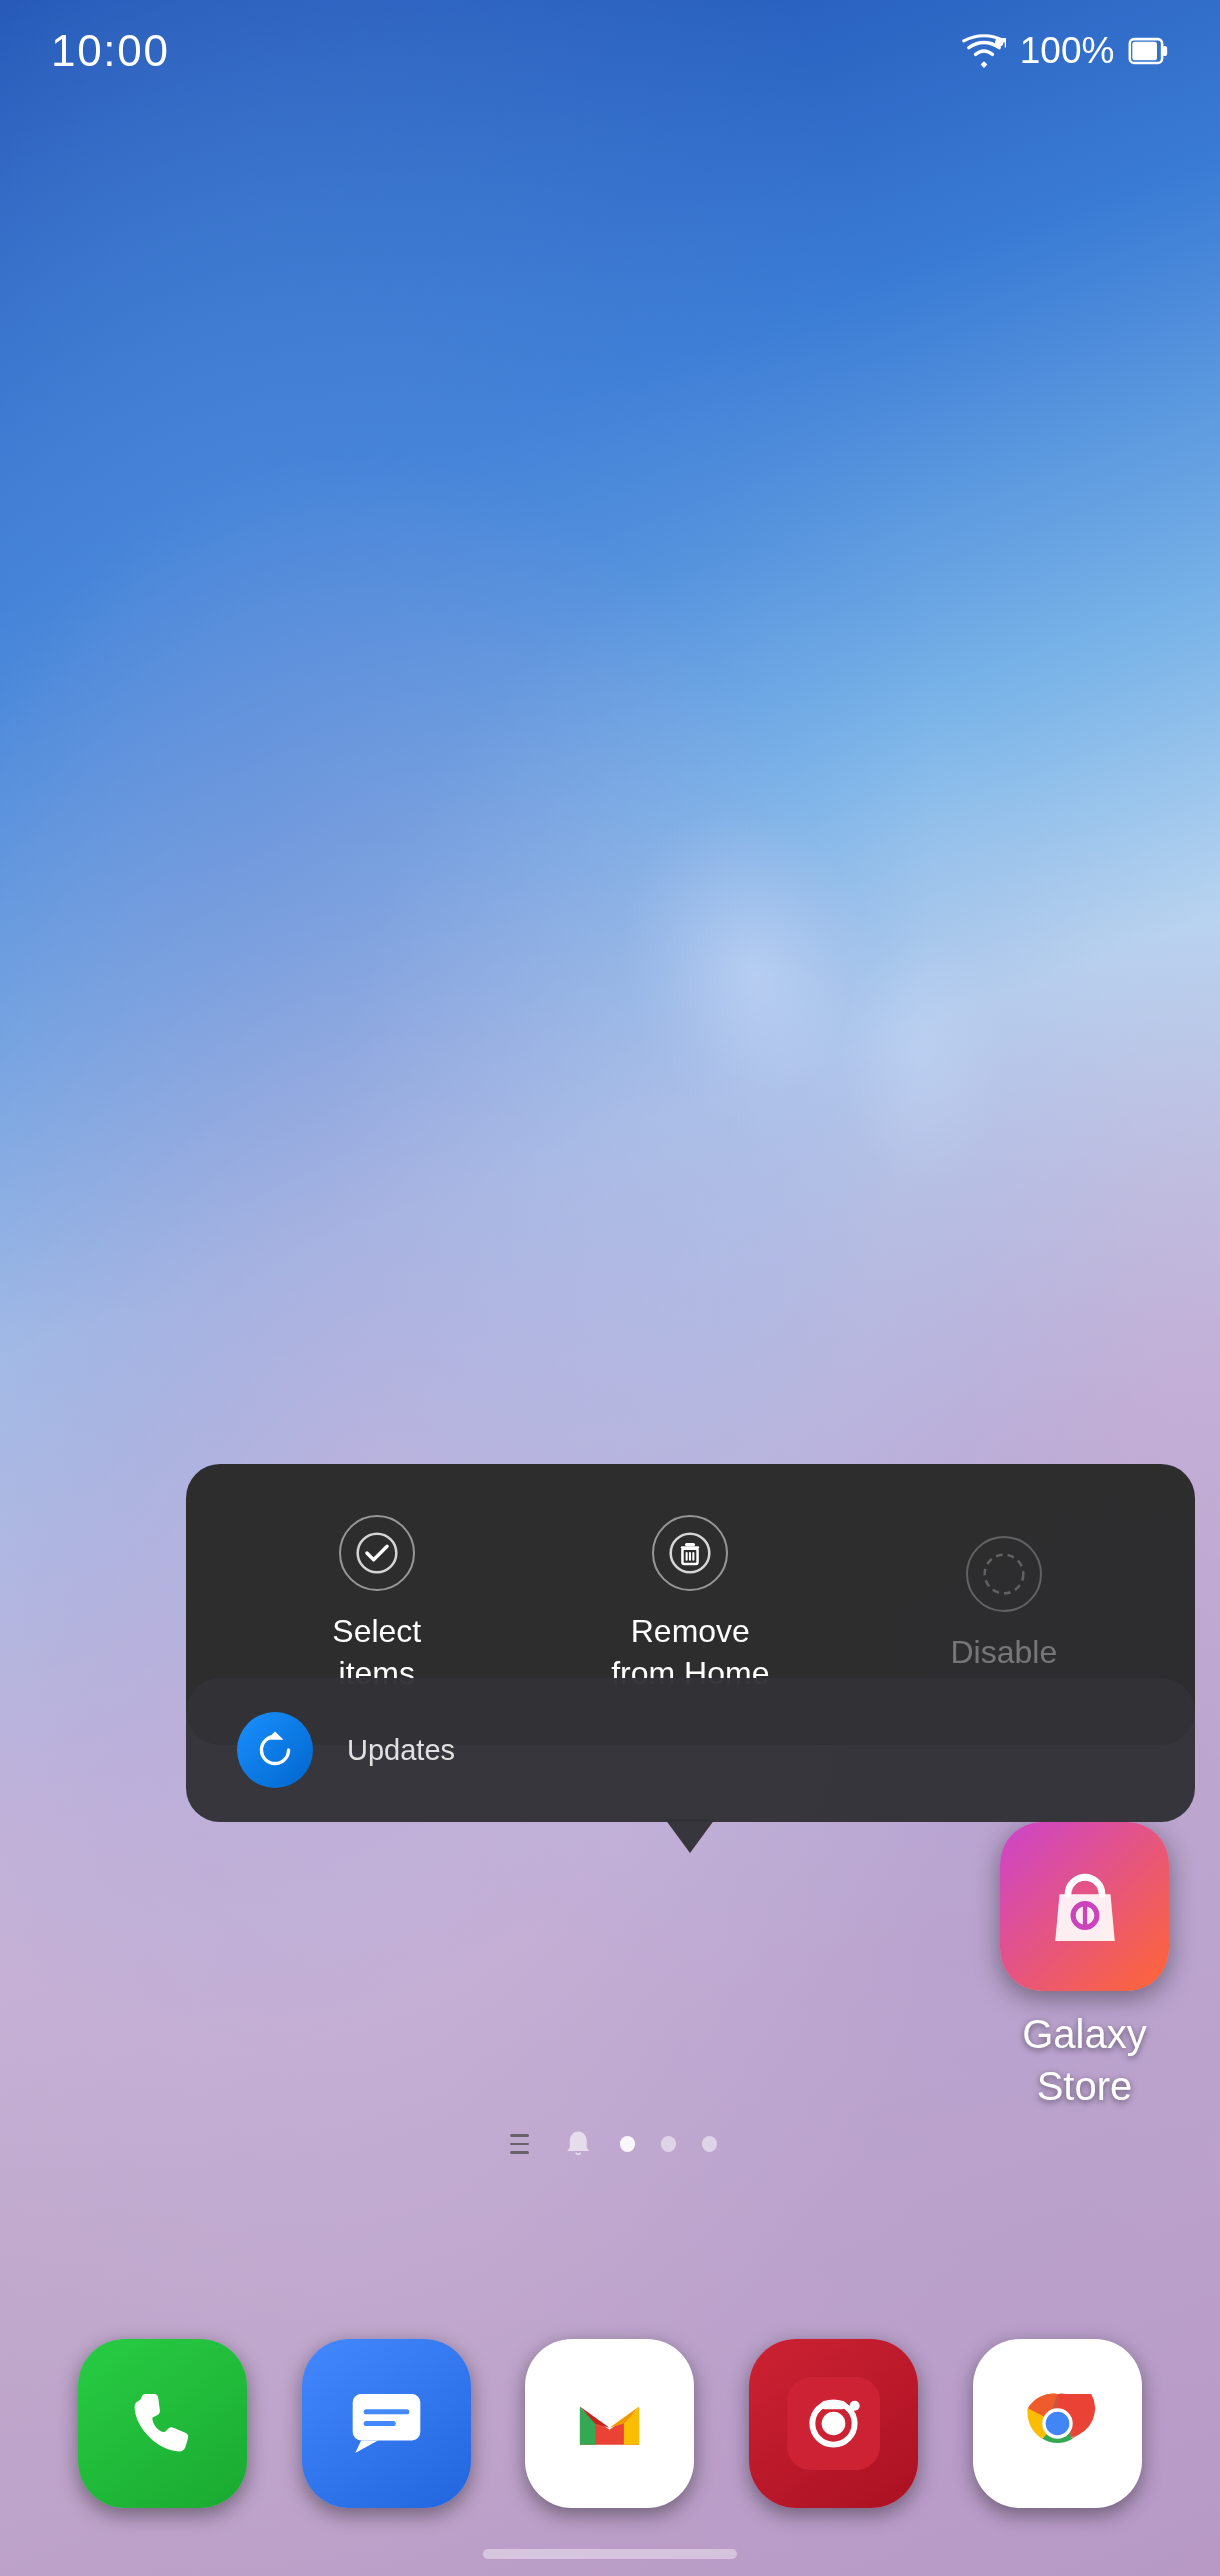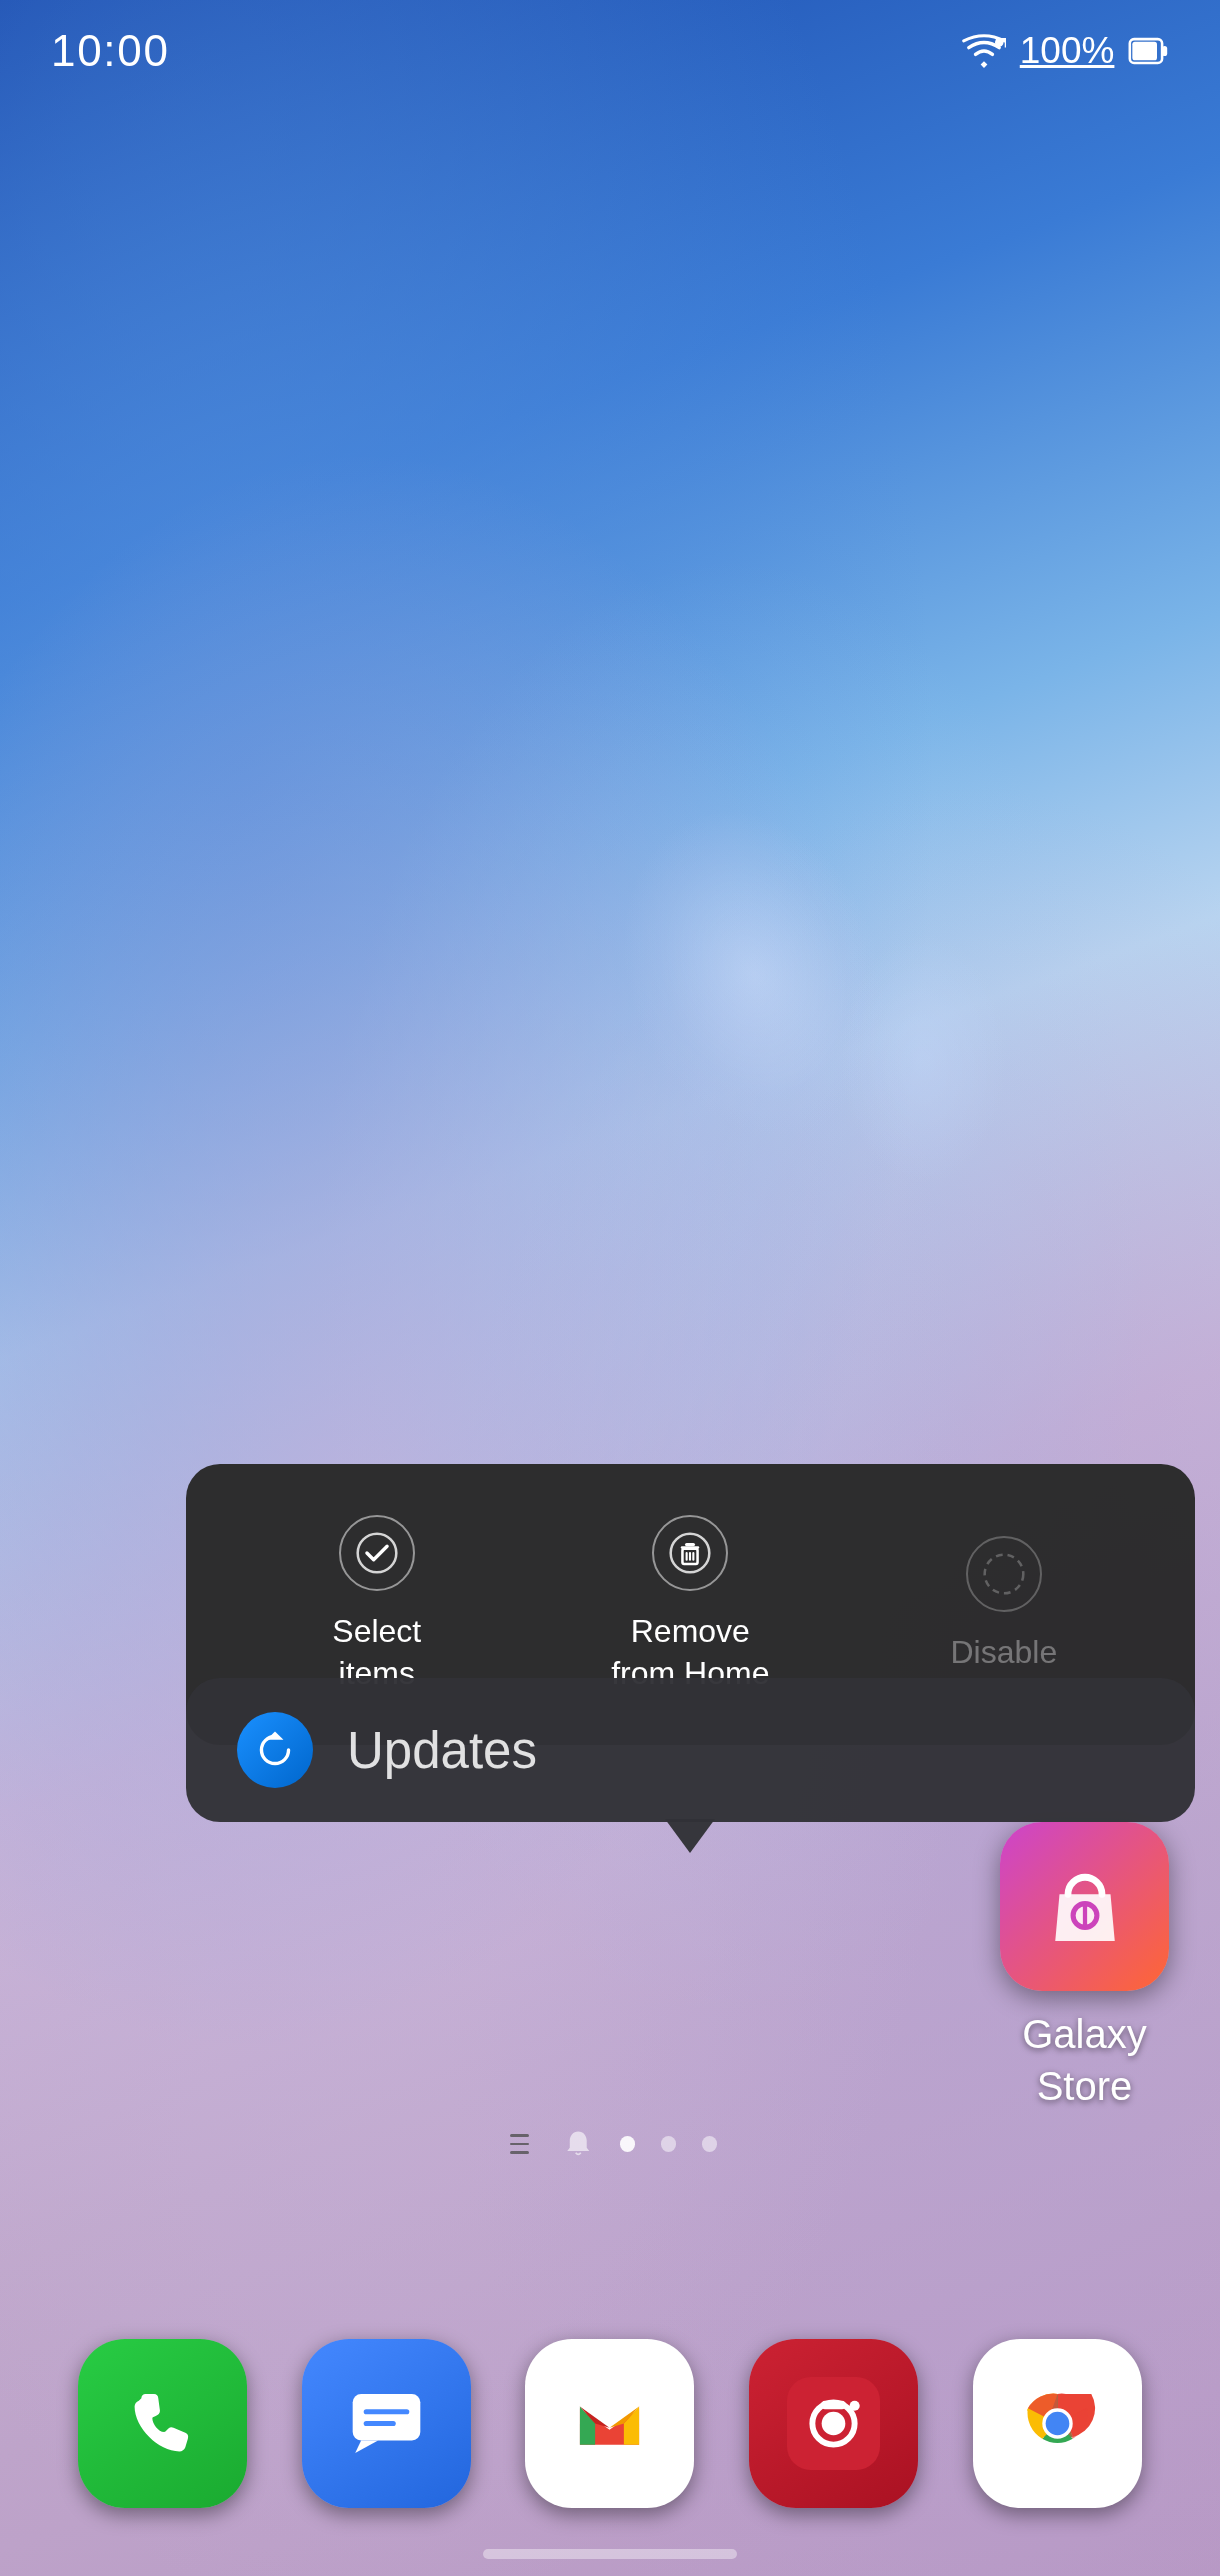--- a/index.html
+++ b/index.html
@@ -82,21 +82,20 @@
       color: white;
       letter-spacing: 1.7px;
     }
 
     #status-icons {
       display: flex;
       align-items: center;
       gap: 13.6px;
       color: white;
       font-size: 30.5px;
-      text-decoration: underline;
     }
 
     
     #context-menu {
       position: absolute;
       top: 1424px;
       left: 186px;
       right: 25.4px;
       background: rgba(40, 40, 40, 0.97);
       border-radius: 34px;
@@ -185,21 +184,21 @@
       display: flex;
       align-items: center;
       justify-content: center;
       color: white;
       font-size: 37px;
       flex-shrink: 0;
     }
 
     .updates-label {
       color: rgba(255,255,255,0.85);
-      font-size: 51px;
+      font-size: 29px;
       font-weight: 400;
     }
 
     
     #galaxy-store {
       position: absolute;
       top: 1822px;
       right: 51px;
       display: flex;
       flex-direction: column;

